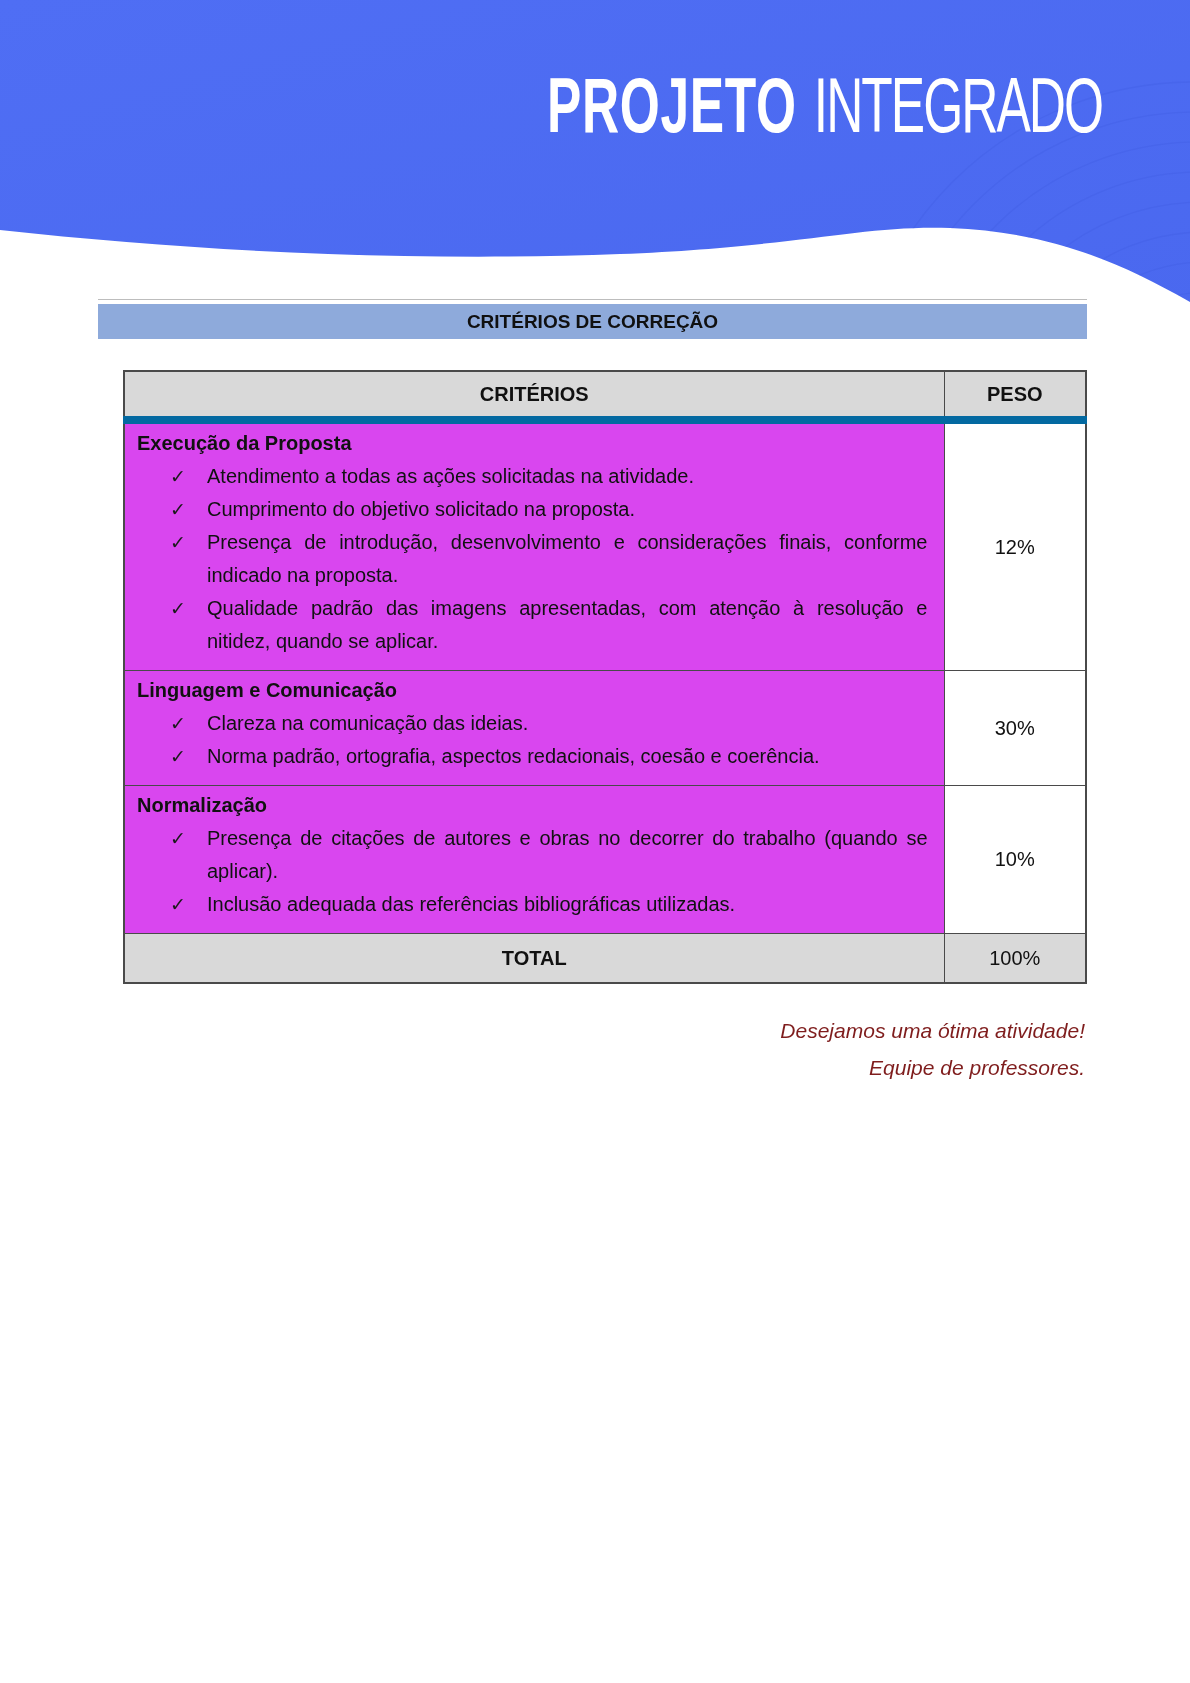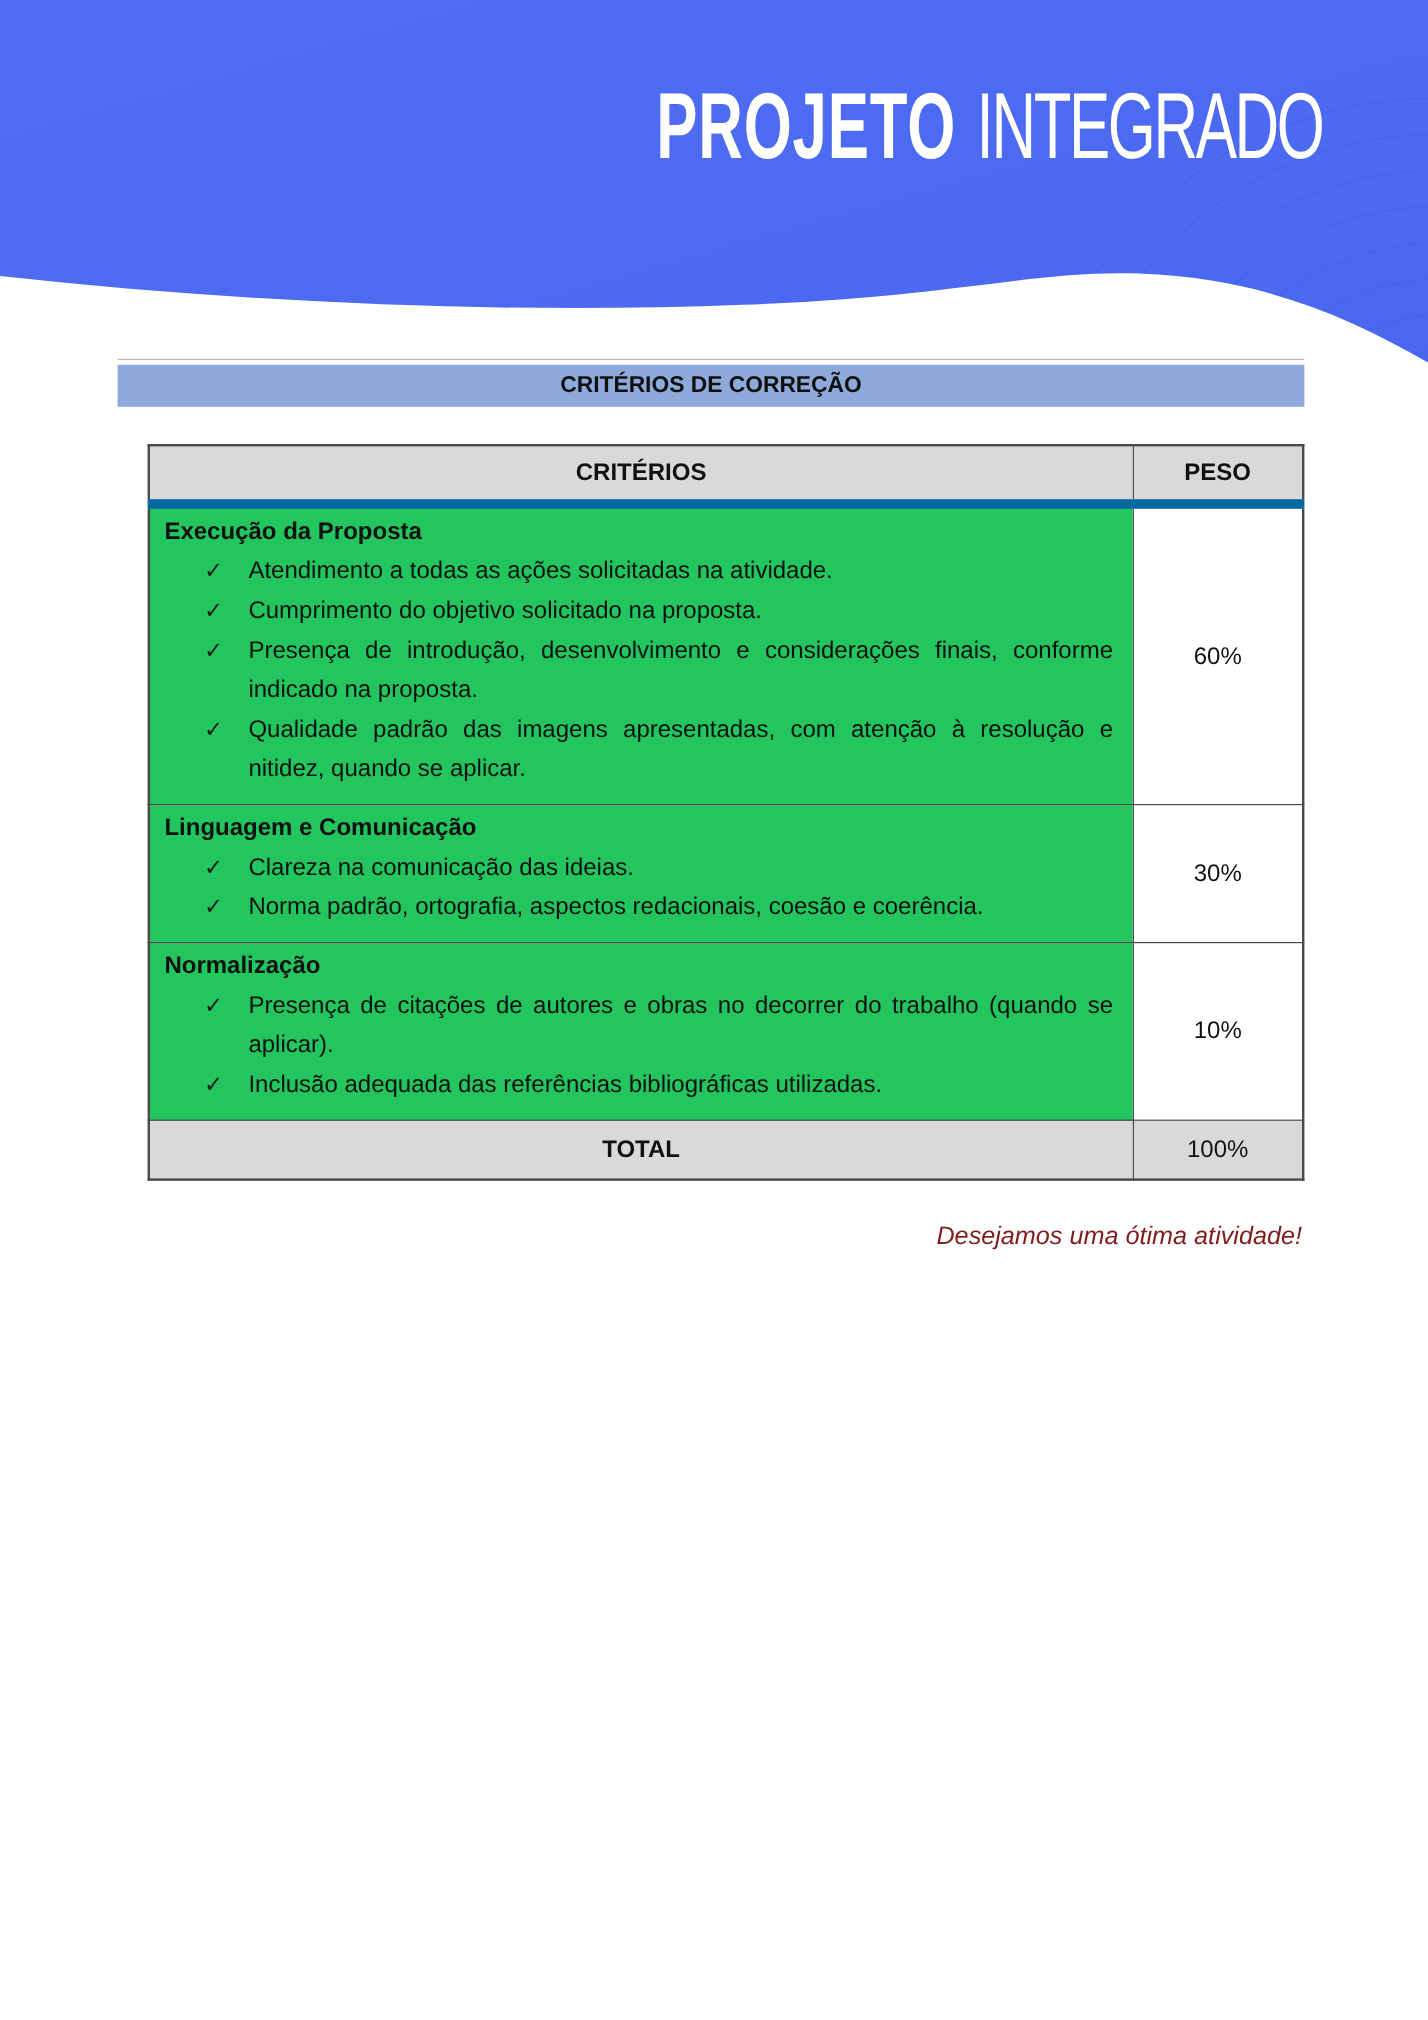--- a/index.html
+++ b/index.html
@@ -51,21 +51,21 @@
   .tbl th,.tbl td{border:1.5px solid #4a4a4a;}
   .tbl{border:2px solid #4a4a4a;}
   .tbl thead th{
     background:#D9D9D9;height:42px;
     font-weight:bold;font-size:20px;text-align:center;
     border-bottom:8px solid #0369a1;
   }
   .crit-cell{
     vertical-align:top;
     padding:2px 14px 12px 12px;
-    background:#22c55e;
+    background:#d946ef;
   }
   .row-heading{font-weight:bold;line-height:34px;}
   .item{
     position:relative;
     padding-left:70px;padding-right:2px;
     line-height:33px;
     text-align:justify;
   }
   .check{
     position:absolute;left:33px;top:0;
@@ -158,21 +158,21 @@
           </div>
           <div class="item">
             <span class="check">✓</span>
             <span>Presença de introdução, desenvolvimento e considerações finais, conforme indicado na proposta.</span>
           </div>
           <div class="item">
             <span class="check">✓</span>
             <span>Qualidade padrão das imagens apresentadas, com atenção à resolução e nitidez, quando se aplicar.</span>
           </div>
         </td>
-        <td class="peso-cell">60%</td>
+        <td class="peso-cell">12%</td>
       </tr>
       <tr>
         <td class="crit-cell">
           <div class="row-heading">Linguagem e Comunicação</div>
           <div class="item">
             <span class="check">✓</span>
             <span>Clareza na comunicação das ideias.</span>
           </div>
           <div class="item">
             <span class="check">✓</span>
@@ -197,15 +197,16 @@
       </tr>
       <tr class="total-row">
         <td class="total-label">TOTAL</td>
         <td class="total-value">100%</td>
       </tr>
     </tbody>
   </table>
 
   <div class="signature">
     <div>Desejamos uma ótima atividade!</div>
+    <div>Equipe de professores.</div>
   </div>
 
 </div>
 
 </body></html>

